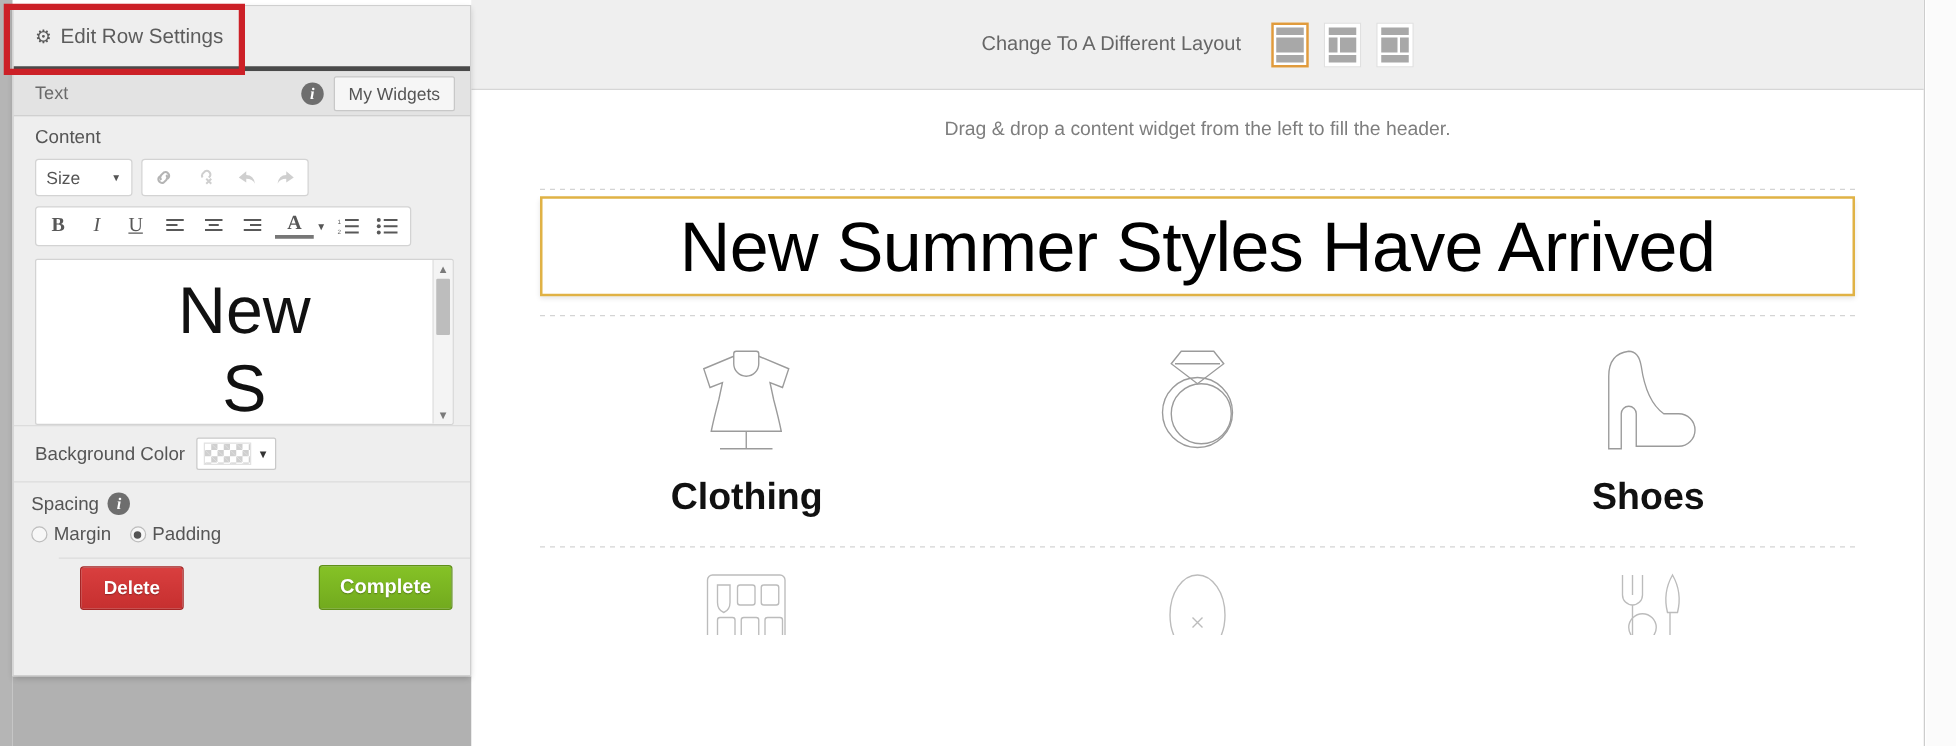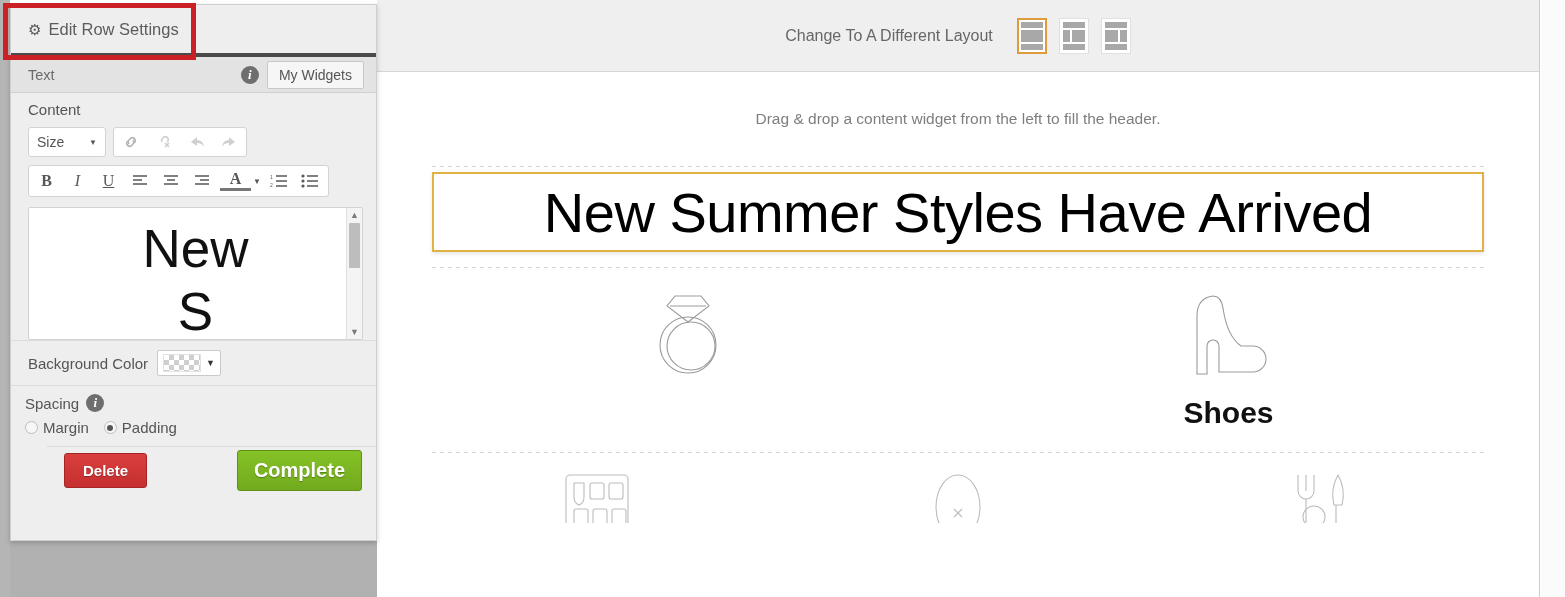--- a/index.html
+++ b/index.html
@@ -163,21 +163,21 @@
   .btn-delete {
     background: linear-gradient(#d93f3f,#c62f2f);
     border: 1px solid #a52525; border-radius: 3px;
     color: #fff; font-size: 15px; font-weight: bold;
     padding: 8px 18px; cursor: pointer;
     text-shadow: 0 1px 1px rgba(0,0,0,.3);
   }
   .btn-complete {
     background: linear-gradient(#85c226,#72aa1e);
     border: 1px solid #5f9018; border-radius: 3px;
-    color: #fff; font-size: 20px; font-weight: bold;
+    color: #fff; font-size: 16px; font-weight: bold;
     padding: 8px 16px; cursor: pointer;
     text-shadow: 0 1px 1px rgba(0,0,0,.3);
   }
 
   
   #panel-shadow {
     position: absolute; left: 10px; top: 541px; width: 367px; height: 56px;
     background: #b1b1b1; z-index: 19;
   }
   #left-gray-strip {
@@ -211,21 +211,21 @@
   }
   .layout-icon.active { border: 2px solid #e09b3d; padding: 2px; }
   .li-bar { background: #a8a8a8; width: 100%; }
   .li-top { height: 6px; }
   .li-mid { flex: 1; display: flex; gap: 2px; }
   .li-mid > div { background: #a8a8a8; }
   .li-bot { height: 6px; }
 
   .drag-hint {
     text-align: center; font-size: 15.5px; color: #7e7e7e;
-    margin-top: 38px; font-family: "Liberation Sans", sans-serif;
+    margin-top: 23px; font-family: "Liberation Sans", sans-serif;
   }
 
   .dotted-sep {
     height: 1px; margin: 0 55px;
     background-image: repeating-linear-gradient(to right, #d4d4d4 0 4px, transparent 4px 8px);
   }
   .dotted-sep.s1 { margin-top: 38px; }
   .dotted-sep.s2 { margin-top: 15px; }
   .dotted-sep.s3 { margin-top: 22px; }
 
@@ -303,20 +303,31 @@
     <div class="hero-row">
       <div class="hero-box">
         <span class="hero-text">New Summer Styles Have Arrived</span>
       </div>
     </div>
 
     <div class="dotted-sep s2"></div>
 
     <div class="cat-grid">
 
+      <div class="cat-cell">
+        <div class="cat-icon">
+          <svg width="92" height="92" viewBox="0 0 92 92" fill="none" stroke="#9b9b9b" stroke-width="1.1">
+            <path d="M38 6 h16 a2 2 0 0 1 2 2 v8 a10 10 0 0 1 -20 0 v-8 a2 2 0 0 1 2 -2 z"></path>
+            <path d="M36 10 L12 20 L17 35 L27 31 L24 45 Q20 60 18 70 h56 Q72 60 68 45 L65 31 L75 35 L80 20 L56 10"></path>
+            <line x1="46" y1="70" x2="46" y2="84"></line>
+            <line x1="25" y1="84" x2="67" y2="84"></line>
+          </svg>
+        </div>
+        <span class="cat-label">Clothing</span>
+      </div>
 
       <div class="cat-cell">
         <div class="cat-icon">
           <svg width="92" height="92" viewBox="0 0 92 92" fill="none" stroke="#9b9b9b" stroke-width="1.1">
             <path d="M33 6 h26 l8 10 -21 16 -21 -16 z"></path>
             <line x1="28" y1="16" x2="64" y2="16"></line>
             <circle cx="46" cy="55" r="28"></circle>
             <circle cx="49" cy="56" r="24"></circle>
           </svg>
         </div>

